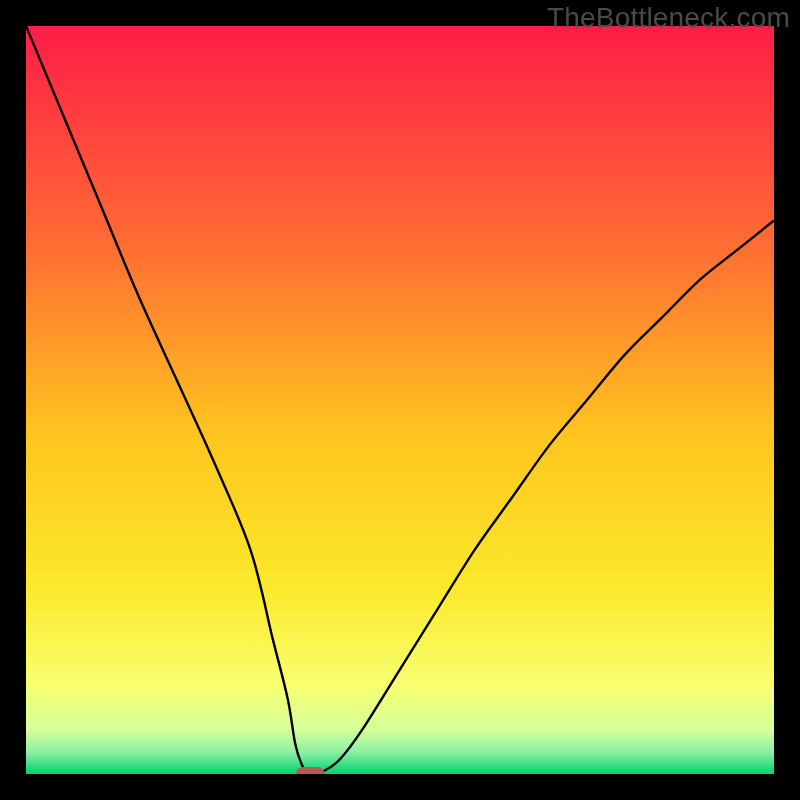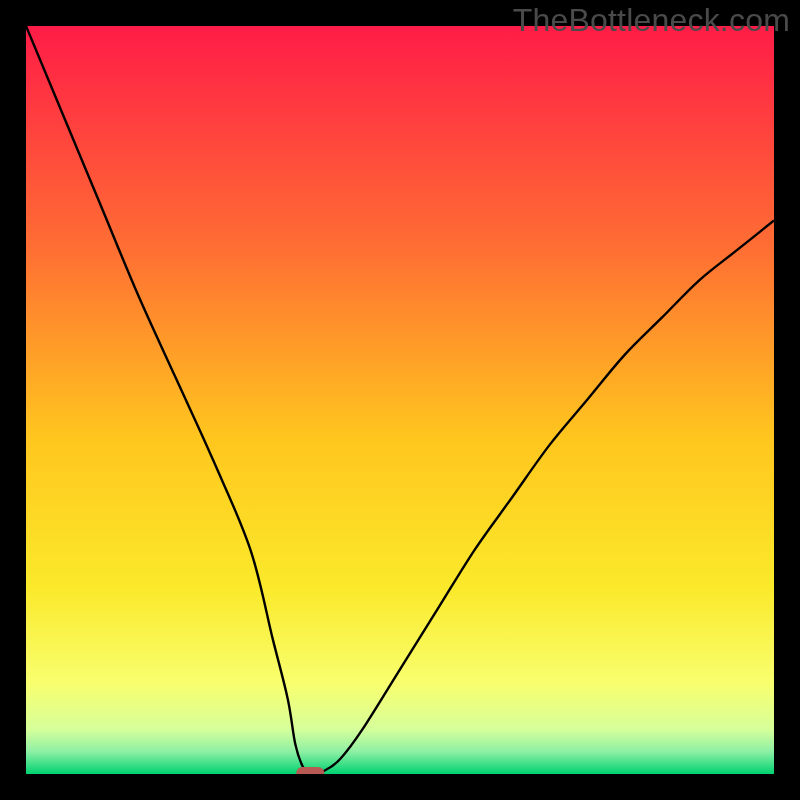--- a/index.html
+++ b/index.html
@@ -16,21 +16,21 @@
     left: 0; top: 0;
     width: 800px;
     height: 800px;
     background: #000;
   }
   .watermark {
     position: absolute;
     top: 2px;
     right: 10px;
     color: #4a4a4a;
-    font-size: 32px;
+    font-size: 28px;
     font-weight: 500;
     letter-spacing: 0.2px;
     z-index: 10;
   }
   .plot {
     position: absolute;
     left: 26px;
     top: 26px;
     width: 748px;
     height: 748px;

